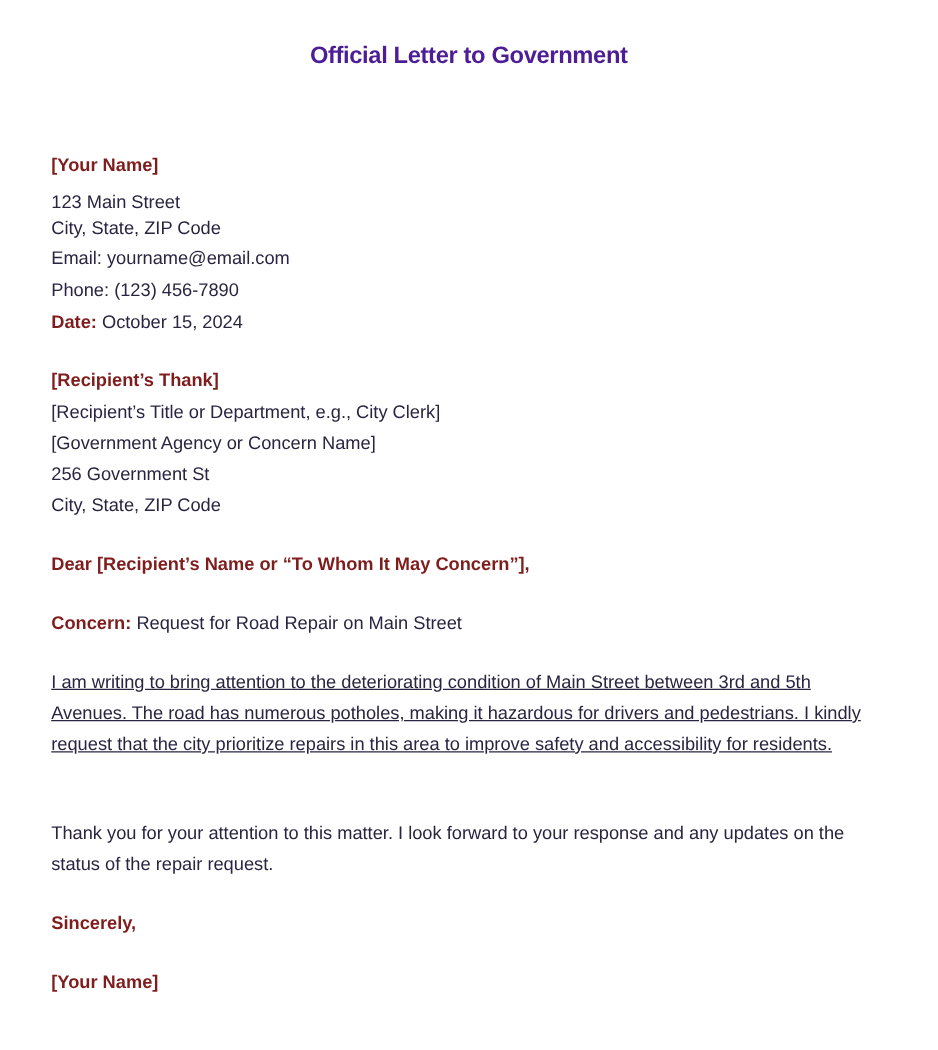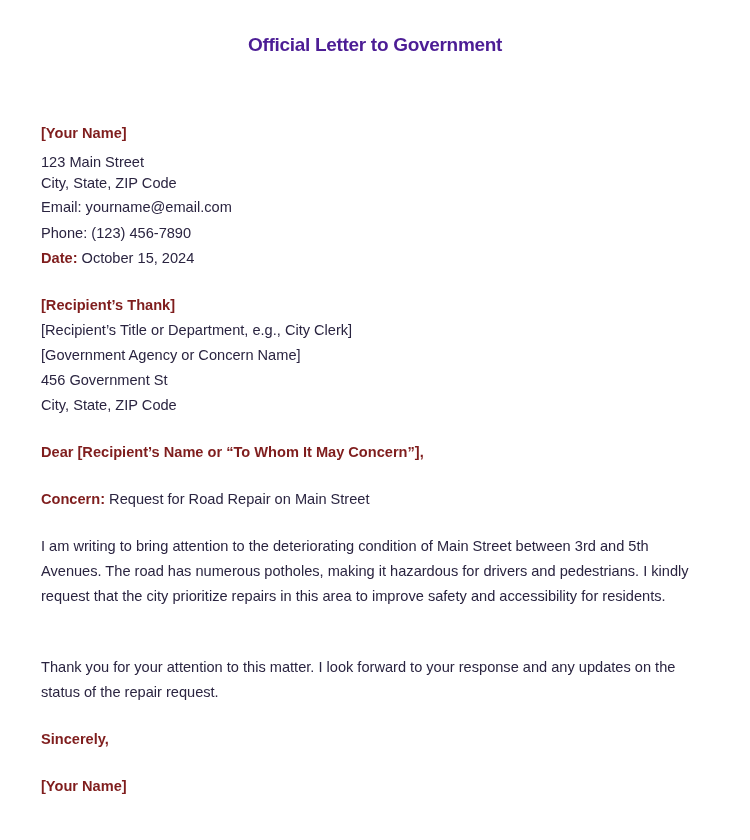--- a/index.html
+++ b/index.html
@@ -68,29 +68,29 @@
     <div class="line" style="top:221px;">Phone: (123) 456-7890</div>
     <div class="line" style="top:246px;">
       <span class="bold">Date:</span><span> October 15, 2024</span>
     </div>
   </div>
 
   <div>
     <div class="line bold" style="top:293px;">[Recipient’s Thank]</div>
     <div class="line" style="top:318px;">[Recipient’s Title or Department, e.g., City Clerk]</div>
     <div class="line" style="top:343px;">[Government Agency or Concern Name]</div>
-    <div class="line" style="top:368px;">456 Government St</div>
+    <div class="line" style="top:368px;">256 Government St</div>
     <div class="line" style="top:393px;">City, State, ZIP Code</div>
   </div>
 
   <div class="line bold" style="top:440px;">Dear [Recipient’s Name or “To Whom It May Concern”],</div>
 
   <div class="line" style="top:487px;">
     <span class="bold">Concern:</span><span> Request for Road Repair on Main Street</span>
   </div>
 
-  <p class="para" style="top:534px;">I am writing to bring attention to the deteriorating condition of Main Street between 3rd and 5th Avenues. The road has numerous potholes, making it hazardous for drivers and pedestrians. I kindly request that the city prioritize repairs in this area to improve safety and accessibility for residents.</p>
+  <p class="para" style="top:534px;text-decoration:underline;">I am writing to bring attention to the deteriorating condition of Main Street between 3rd and 5th Avenues. The road has numerous potholes, making it hazardous for drivers and pedestrians. I kindly request that the city prioritize repairs in this area to improve safety and accessibility for residents.</p>
   <p class="para" style="top:655px;">Thank you for your attention to this matter. I look forward to your response and any updates on the status of the repair request.</p>
 
   <div class="line bold" style="top:727px;">Sincerely,</div>
   <div class="line bold" style="top:774px;">[Your Name]</div>
 
 </div>
 
 </body></html>

